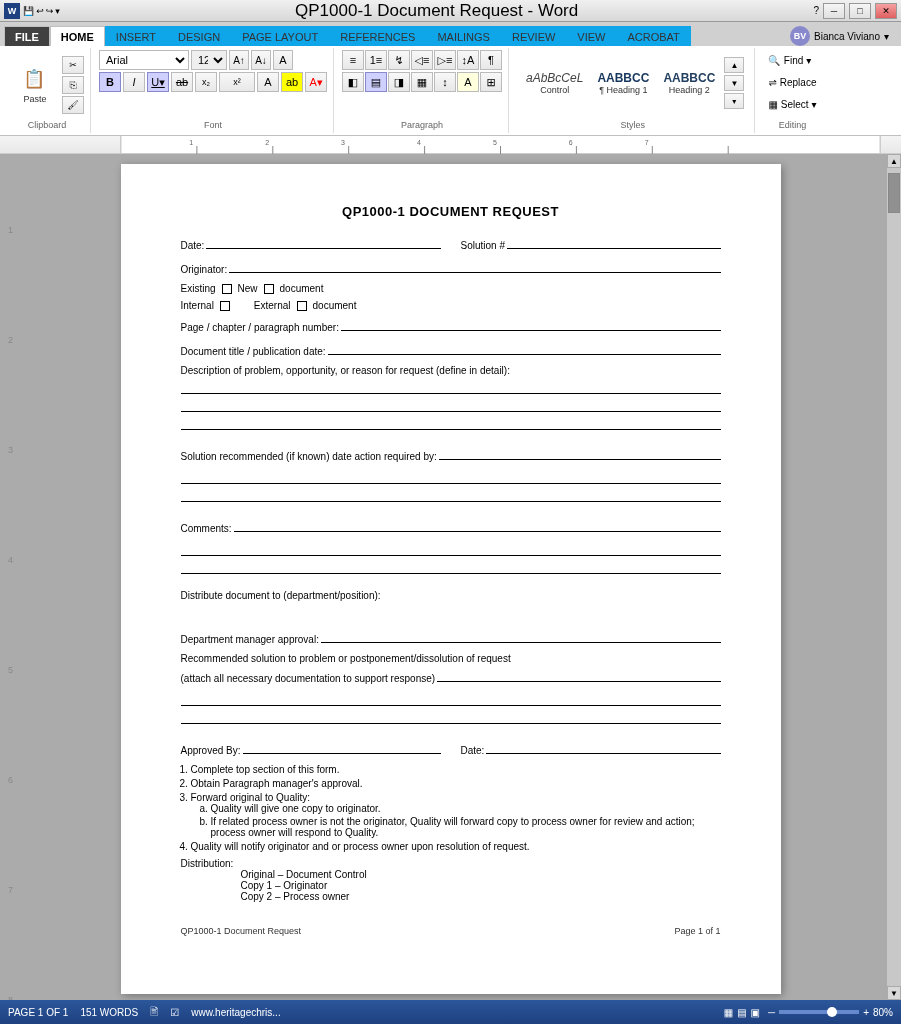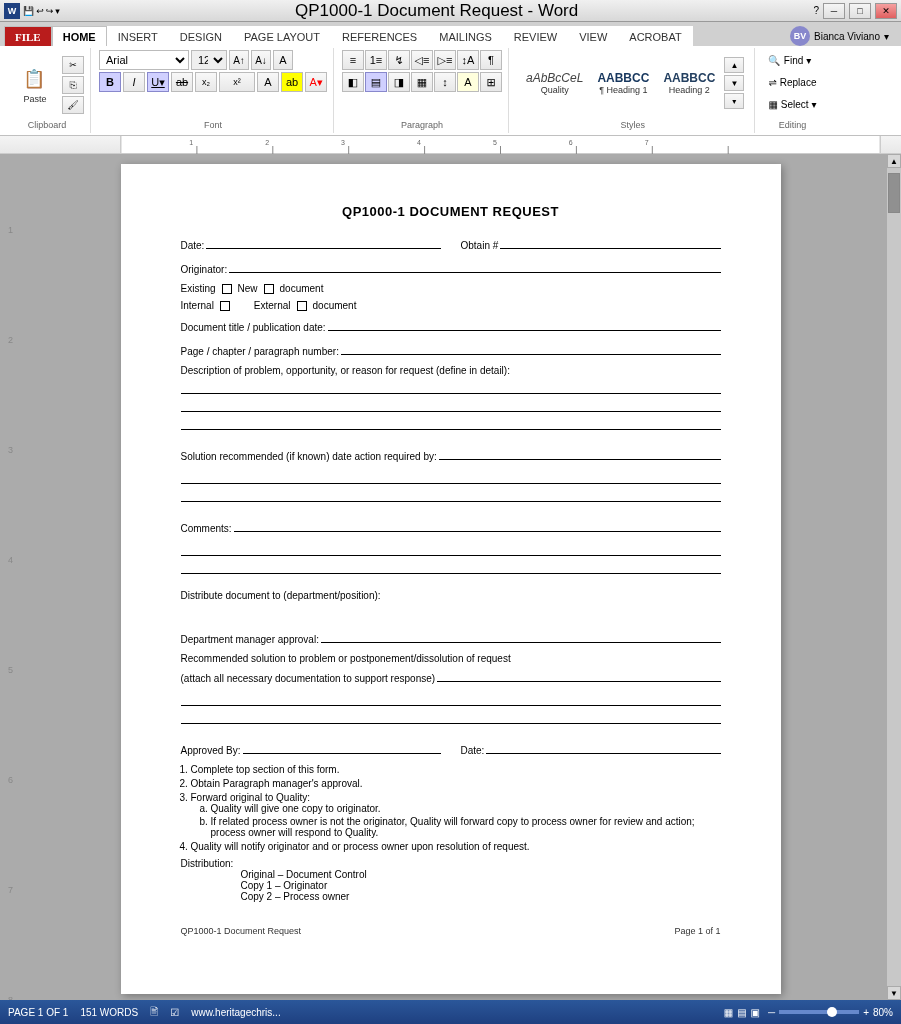--- a/index.html
+++ b/index.html
@@ -31,21 +31,21 @@
     }
     .ribbon-tab {
       padding: 3px 10px;
       font-size: 11px;
       cursor: pointer;
       border: 1px solid transparent;
       border-bottom: none;
       height: 20px;
       display: flex;
       align-items: center;
-      background: #ffffff;
+      background: #0ea5e9;
       color: #333;
     }
     .ribbon-tab.active {
       background: #fff;
       border-color: #c0c0c0;
       color: #000;
       font-weight: bold;
       color: #c04000;
     }
     #ribbon-content {
@@ -381,21 +381,21 @@
   <div class="title-text">QP1000-1 Document Request - Word</div>
   <div style="display:flex;align-items:center;gap:4px;">
     <span style="font-size:10px;cursor:pointer;">?</span>
     <div class="win-btn">─</div>
     <div class="win-btn">□</div>
     <div class="win-btn close">✕</div>
   </div>
 </div>
 
 <div id="ribbon-tabs">
-  <div class="ribbon-tab active" style="background:#b91c1c;color:white;font-weight:bold;font-family:Liberation Serif, serif;">FILE</div>
+  <div class="ribbon-tab active" style="background:#404040;color:white;font-weight:bold;">FILE</div>
   <div class="ribbon-tab active" style="background:white;color:#000;font-weight:bold;border-color:#c0c0c0;">HOME</div>
   <div class="ribbon-tab">INSERT</div>
   <div class="ribbon-tab">DESIGN</div>
   <div class="ribbon-tab">PAGE LAYOUT</div>
   <div class="ribbon-tab">REFERENCES</div>
   <div class="ribbon-tab">MAILINGS</div>
   <div class="ribbon-tab">REVIEW</div>
   <div class="ribbon-tab">VIEW</div>
   <div class="ribbon-tab">ACROBAT</div>
   <div style="margin-left:auto;display:flex;align-items:center;padding-right:12px;">
@@ -477,21 +477,21 @@
         <div class="small-btn" style="width:22px;">⊞</div>
       </div>
     </div>
     <div class="ribbon-group-label">Paragraph</div>
   </div>
 
   <div class="ribbon-group" style="min-width:200px;">
     <div class="styles-area">
       <div class="style-item">
         <div class="style-preview" style="font-size:12px;font-style:italic;color:#444;">aAbBcCeL</div>
-        <div class="style-label">Quality</div>
+        <div class="style-label">Control</div>
       </div>
       <div class="style-item">
         <div class="style-preview" style="font-size:12px;color:#17375E;font-weight:bold;">AABBCC</div>
         <div class="style-label">¶ Heading 1</div>
       </div>
       <div class="style-item">
         <div class="style-preview" style="font-size:12px;color:#244061;font-weight:bold;">AABBCC</div>
         <div class="style-label">Heading 2</div>
       </div>
       <div style="display:flex;flex-direction:column;justify-content:center;gap:2px;">
@@ -566,21 +566,21 @@
 
 
     <div class="doc-title">QP1000-1 DOCUMENT REQUEST</div>
 
     <div class="form-row-2col">
       <div style="display:flex;align-items:baseline;flex:1;">
         <span class="form-label">Date:</span>
         <div class="form-line" style="width:130px;"></div>
       </div>
       <div style="display:flex;align-items:baseline;flex:1;">
-        <span class="form-label">Obtain #</span>
+        <span class="form-label">Solution #</span>
         <div class="form-line" style="flex:1;"></div>
       </div>
     </div>
 
     <div class="form-row">
       <span class="form-label">Originator:</span>
       <div class="form-line"></div>
     </div>
 
     <div class="checkbox-row">
@@ -594,26 +594,26 @@
     <div class="checkbox-row">
       <span>Internal</span>
       <div class="cb-box"></div>
       <span style="width:12px;"></span>
       <span>External</span>
       <div class="cb-box"></div>
       <span>document</span>
     </div>
 
     <div class="form-row">
+      <span class="form-label">Page / chapter / paragraph number:</span>
+      <div class="form-line"></div>
+    </div>
+
+    <div class="form-row">
       <span class="form-label">Document title / publication date:</span>
-      <div class="form-line"></div>
-    </div>
-
-    <div class="form-row">
-      <span class="form-label">Page / chapter / paragraph number:</span>
       <div class="form-line"></div>
     </div>
 
     <div class="section-text">Description of problem, opportunity, or reason for request (define in detail):</div>
     <div class="full-line"></div>
     <div class="full-line"></div>
     <div class="full-line"></div>
     <div class="section-space"></div>
 
     <div class="form-row">

